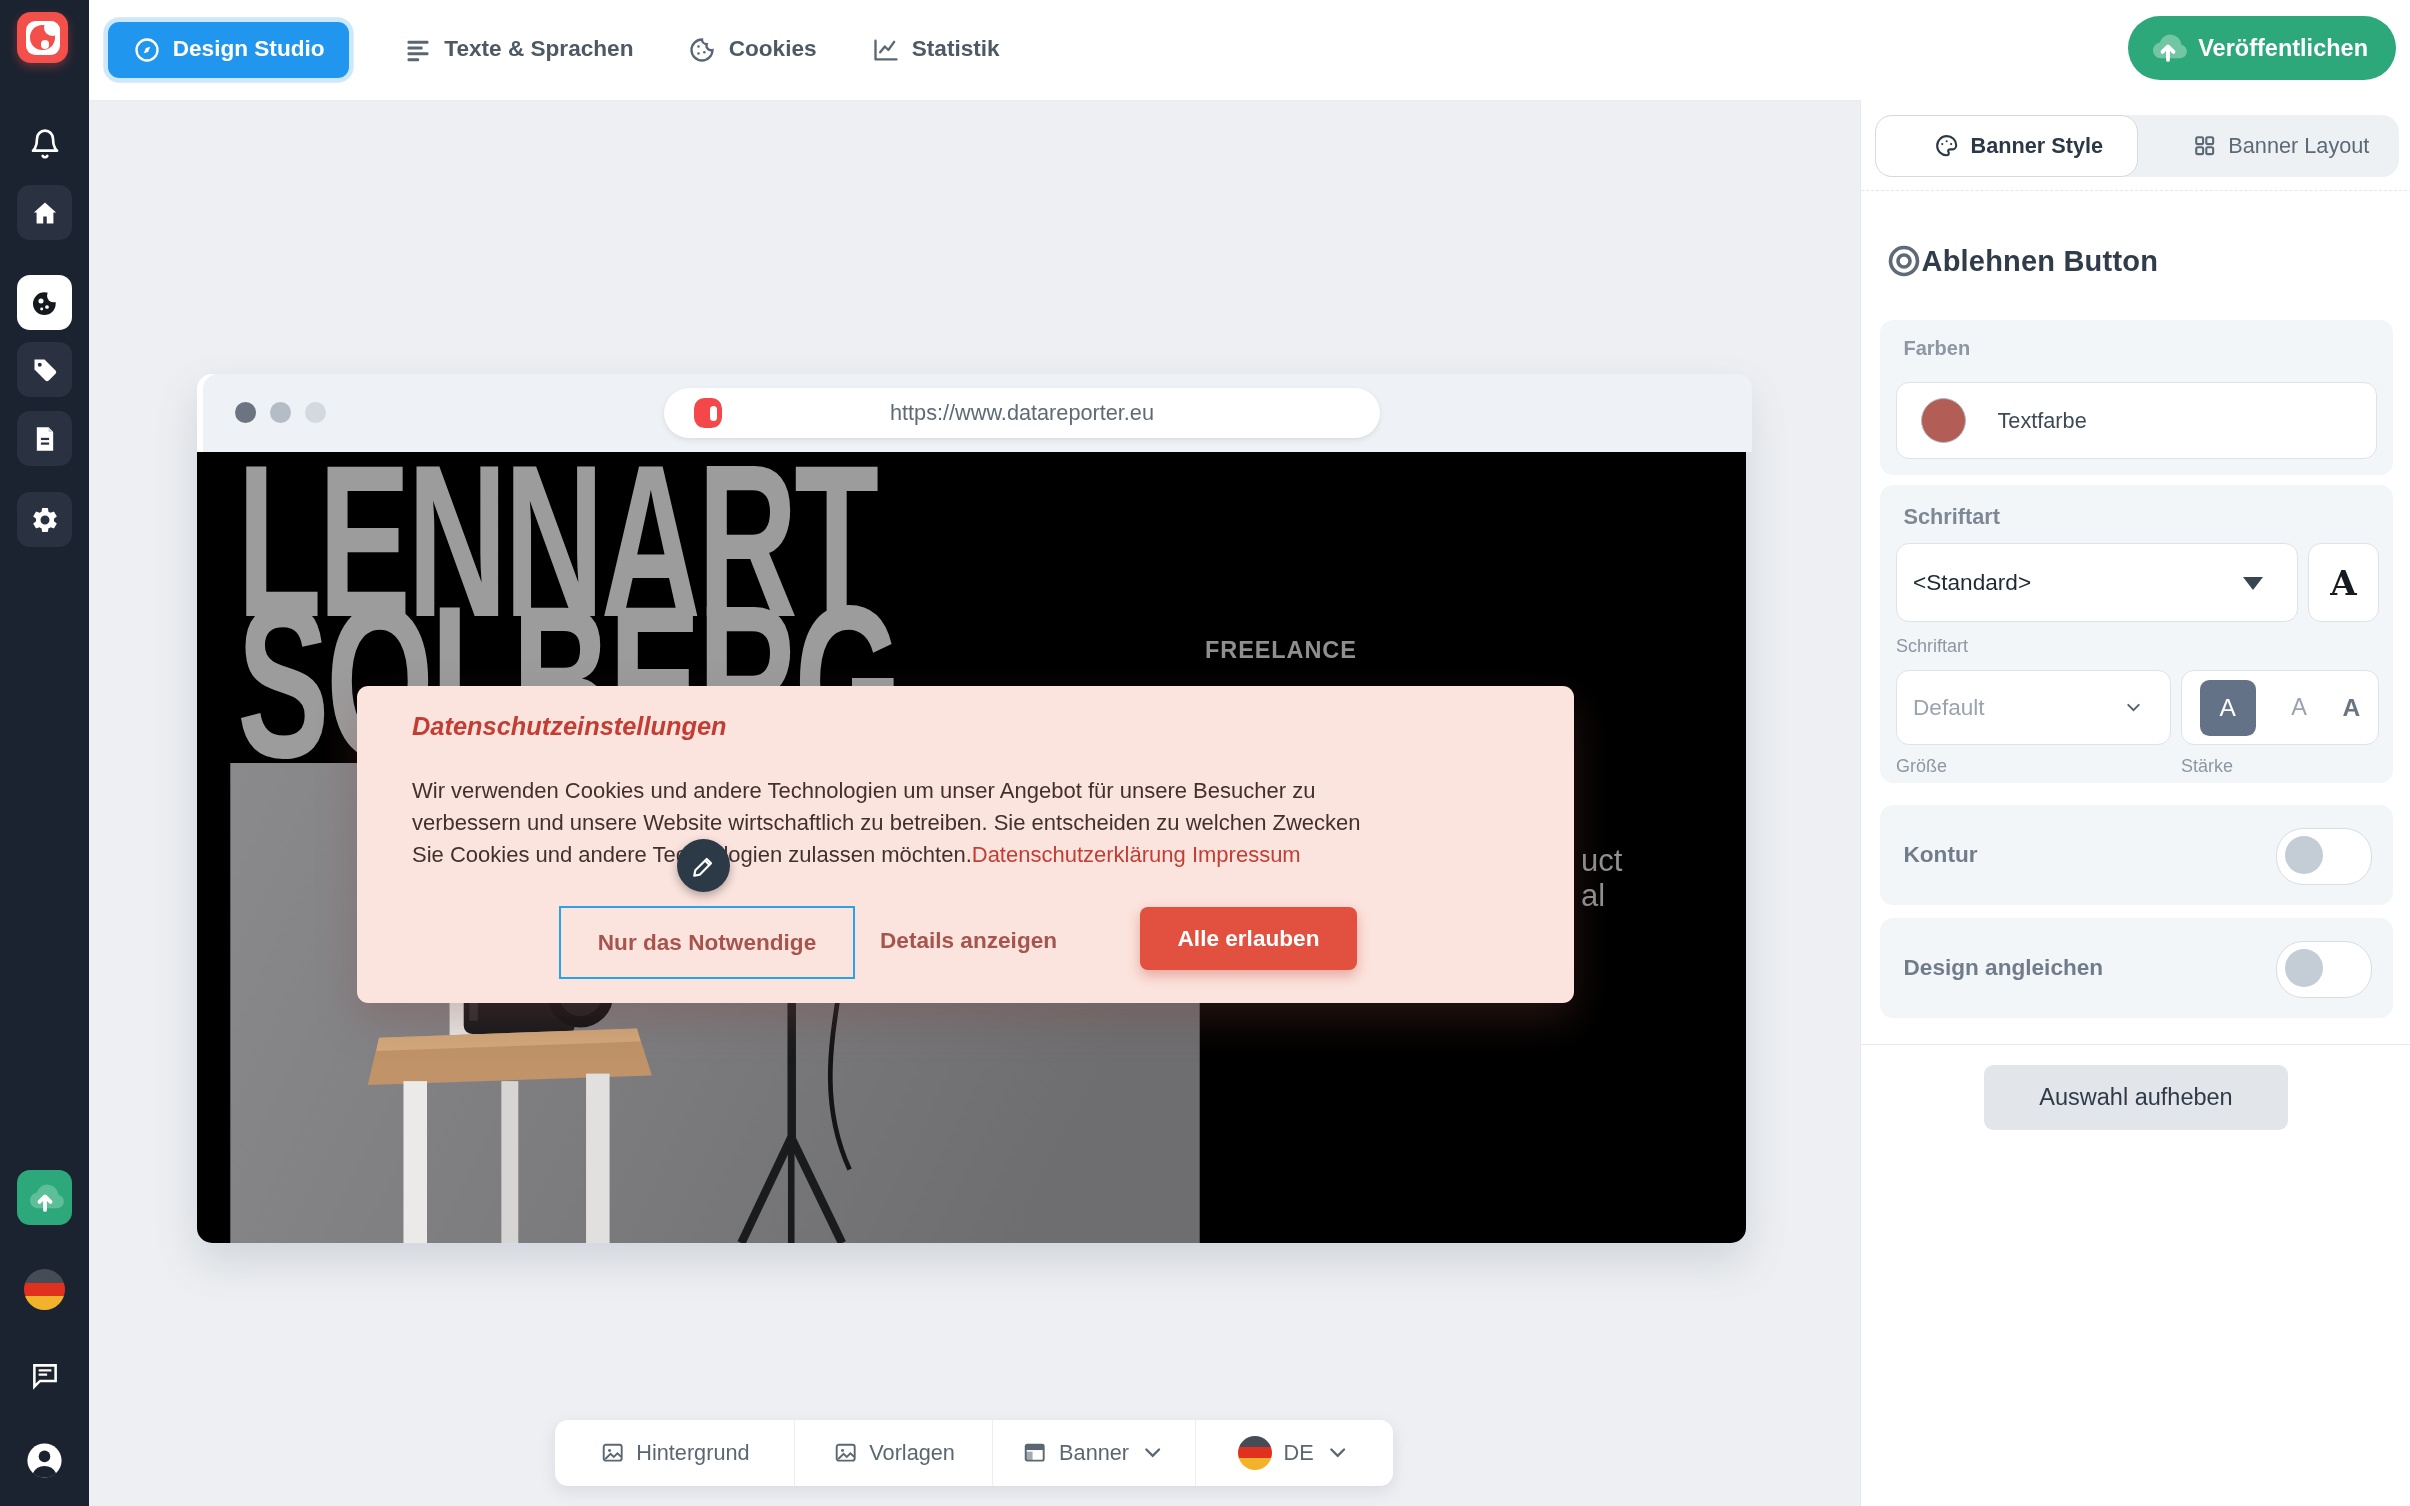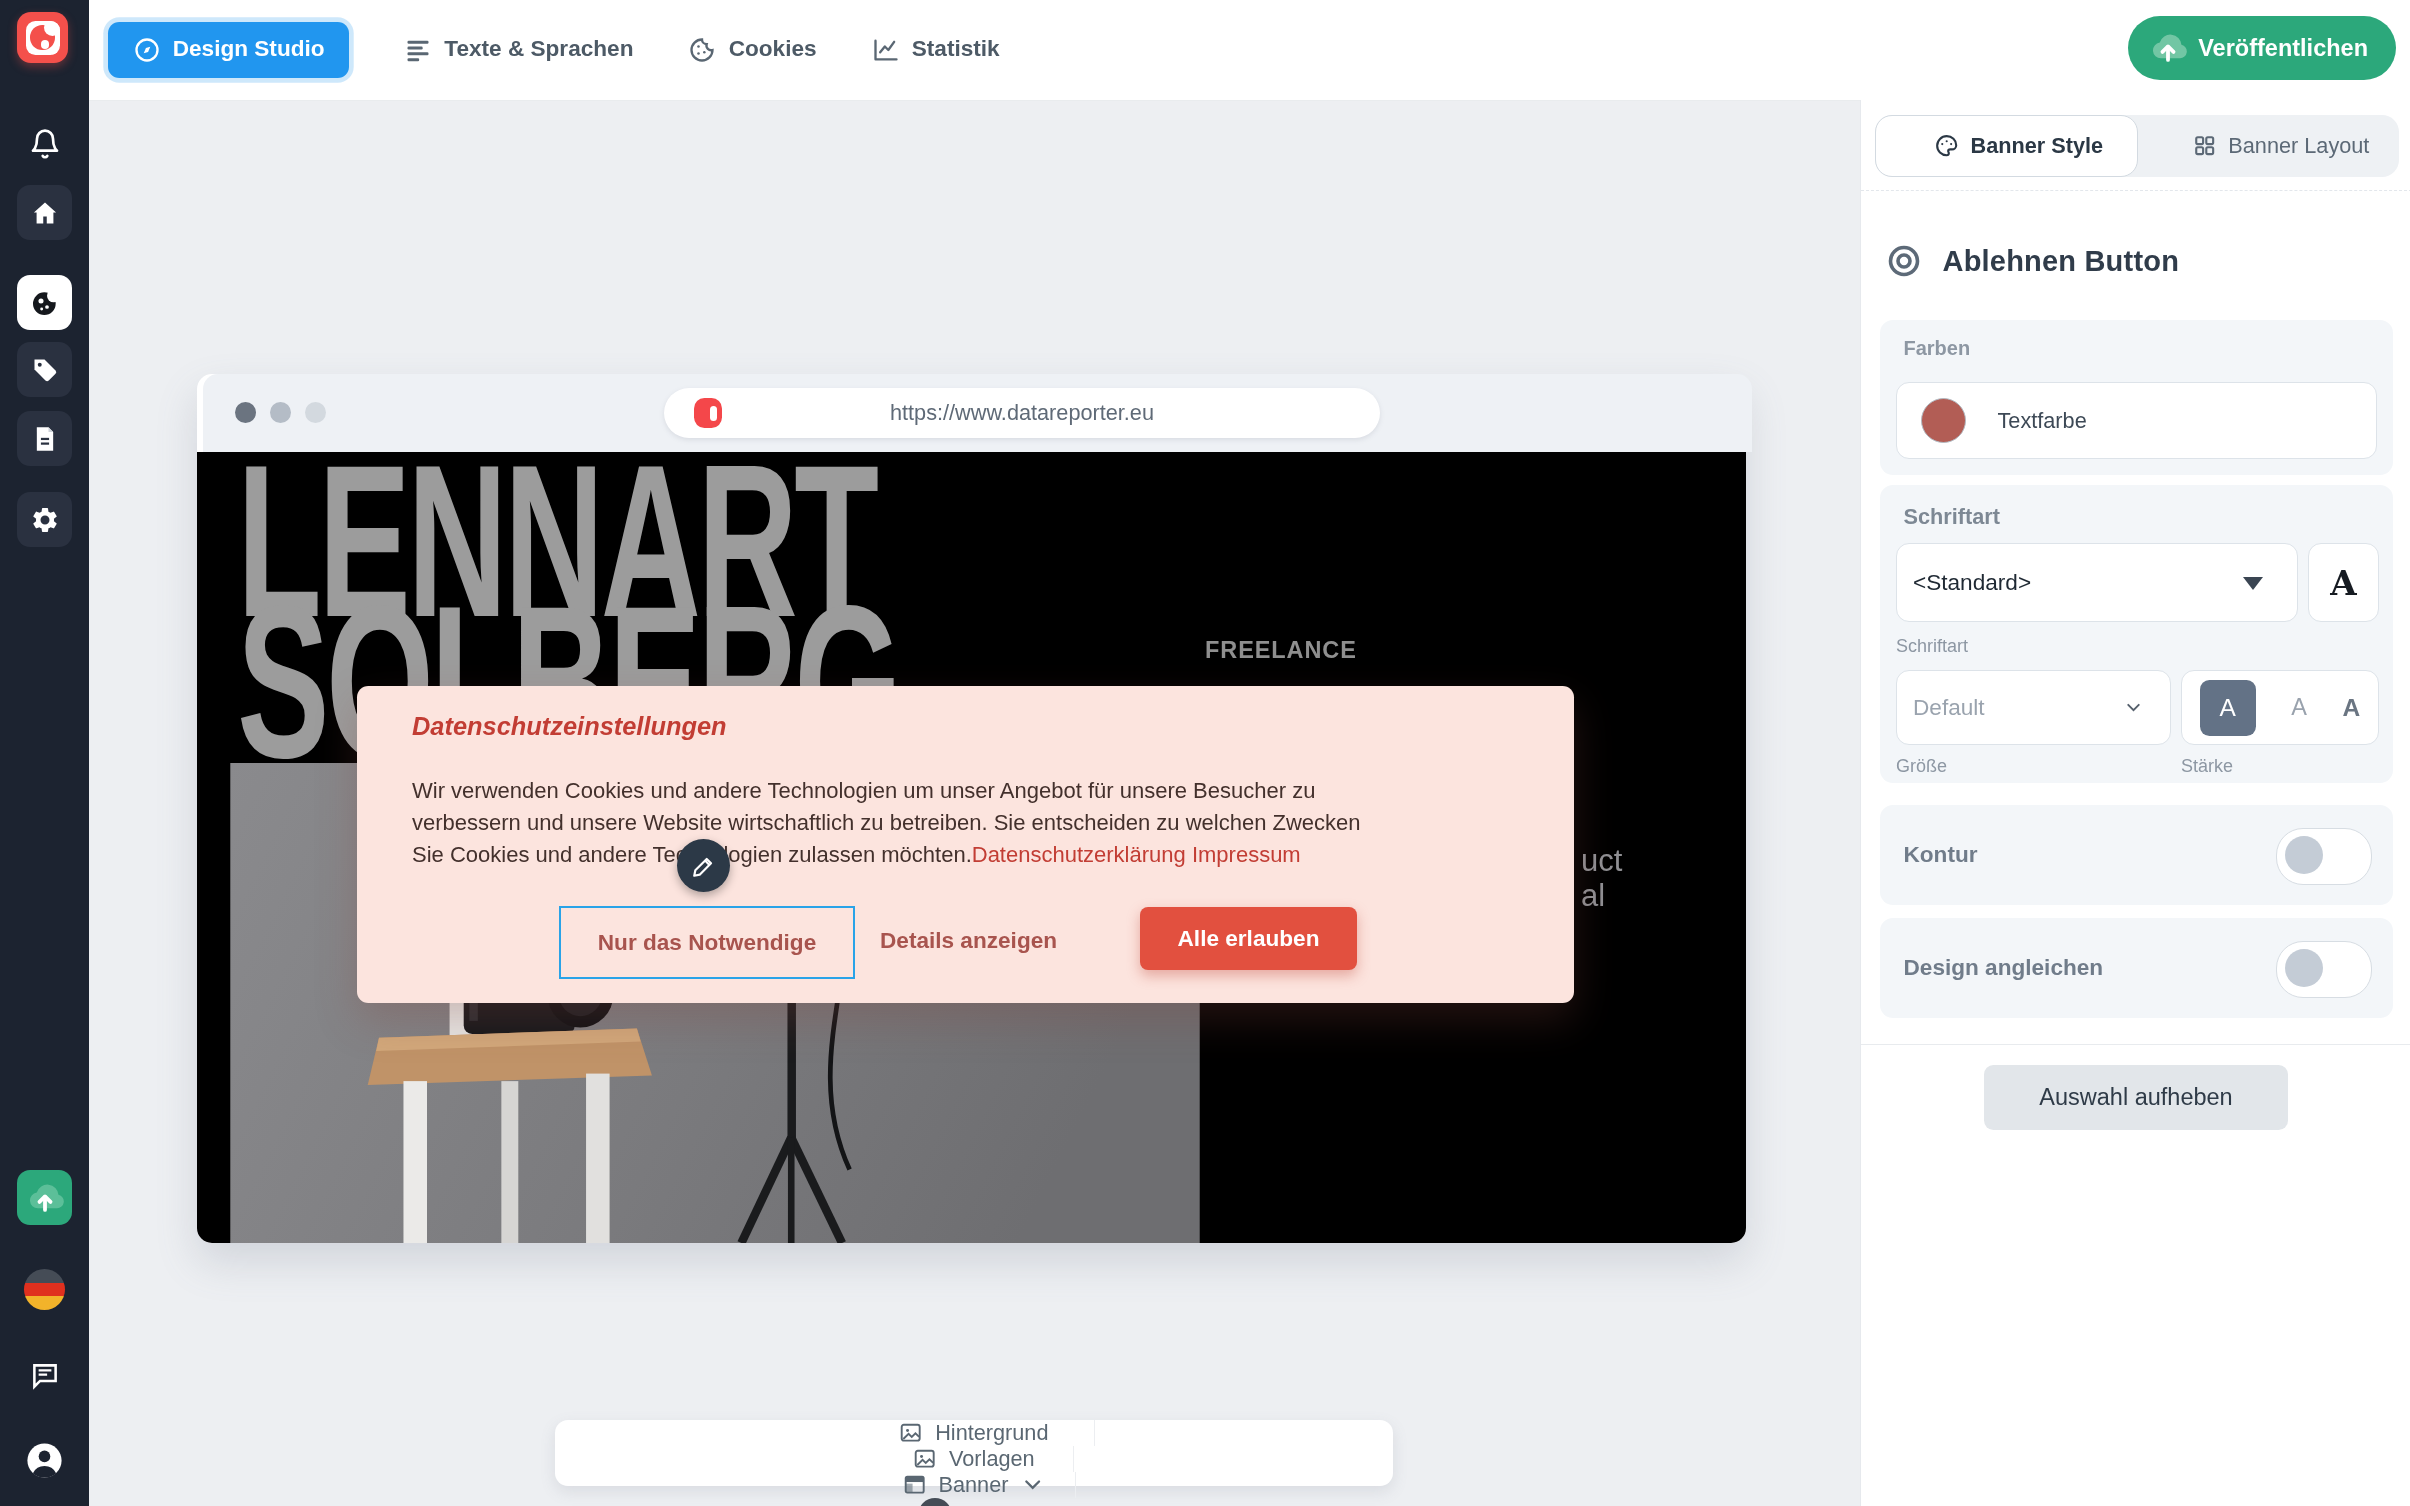--- a/index.html
+++ b/index.html
@@ -71,37 +71,37 @@
           font-size:22.6px;font-weight:700;color:#a8544e;cursor:pointer;}
   .btn-accept{position:absolute;left:783px;top:221px;width:217px;height:63px;background:#e2503f;border-radius:8px;
           display:flex;align-items:center;justify-content:center;font-size:22.6px;font-weight:700;color:#fff;cursor:pointer;
           box-shadow:0 5.6px 13px rgba(190,60,45,.35);}
   .edit-fab{position:absolute;left:320px;top:153px;width:53px;height:53px;border-radius:50%;background:#2c3947;
           display:flex;align-items:center;justify-content:center;cursor:pointer;box-shadow:0 3.8px 9.4px rgba(0,0,0,.3);}
   .edit-fab svg{width:26px;height:26px;}
 
   
   .btoolbar{left:466px;top:1320px;width:838px;height:66px;background:#fff;border-radius:13px;z-index:9;
-          display:flex;align-items:center;box-shadow:0 5.6px 15px rgba(110,120,135,.16);flex-direction:column;}
+          display:flex;align-items:center;box-shadow:0 5.6px 15px rgba(110,120,135,.16);}
   .bt-cell{height:100%;display:flex;align-items:center;justify-content:center;gap:11.3px;
           font-size:21.7px;color:#5a6772;border-right:1.9px solid #eceef1;cursor:pointer;}
   .bt-cell:last-child{border-right:none;}
   .bt-cell svg{width:25.4px;height:25.4px;color:#5a6772;}
   .bt-flag{width:34px;height:34px;border-radius:50%;
           background:linear-gradient(#454c56 0 33%,#e0301e 33% 66%,#f2b32a 66% 100%);}
   .chev{width:21px;height:21px;color:#5a6772;}
 
   
   .rpanel{left:1860px;top:100px;width:551px;height:1407px;background:#fff;border-left:0.9px solid #e6e9ed;z-index:15;}
   .seg{position:absolute;left:14px;top:15px;width:524px;height:62px;background:#eef1f4;border-radius:17px;display:flex;}
   .seg-tab{flex:1;display:flex;align-items:center;justify-content:center;gap:11.3px;font-size:21.7px;color:#5c6976;cursor:pointer;padding-left:24px;}
   .seg-tab svg{width:25.4px;height:25.4px;}
   .seg-tab.active{background:#fff;border:1.9px solid #d3dae1;border-radius:17px;color:#2b3845;font-weight:600;}
   .rp-divider{position:absolute;left:0;width:551px;border-top:1.9px dashed #e3e7ec;}
-  .rp-header{position:absolute;left:24.5px;top:143px;display:flex;align-items:center;gap:21px;}
+  .rp-header{position:absolute;left:24.5px;top:143px;display:flex;align-items:center;}
   .rp-header svg{width:36px;height:36px;}
   .rp-title{font-size:29px;font-weight:700;color:#303c4a;letter-spacing:0.2px;}
   .card{position:absolute;left:19px;width:513px;background:#f3f6f9;border-radius:13px;}
   .card-label{position:absolute;left:23.5px;font-size:20px;font-weight:700;color:#8d97a3;}
   .white-row{position:absolute;background:#fff;border:1.9px solid #dde3e9;border-radius:13px;display:flex;align-items:center;cursor:pointer;}
   .swatch{width:43px;height:43px;border-radius:50%;background:#b25d55;border:1.9px solid #b3bac2;margin-left:23.5px;}
   .row-label{margin-left:32px;font-size:21.7px;color:#3d4956;}
   .select-text{margin-left:16px;font-size:22.6px;color:#1f2933;}
   .select-text.muted{color:#9aa3ae;}
   .caret-down{position:absolute;right:34px;top:50%;margin-top:-5.6px;width:0;height:0;

